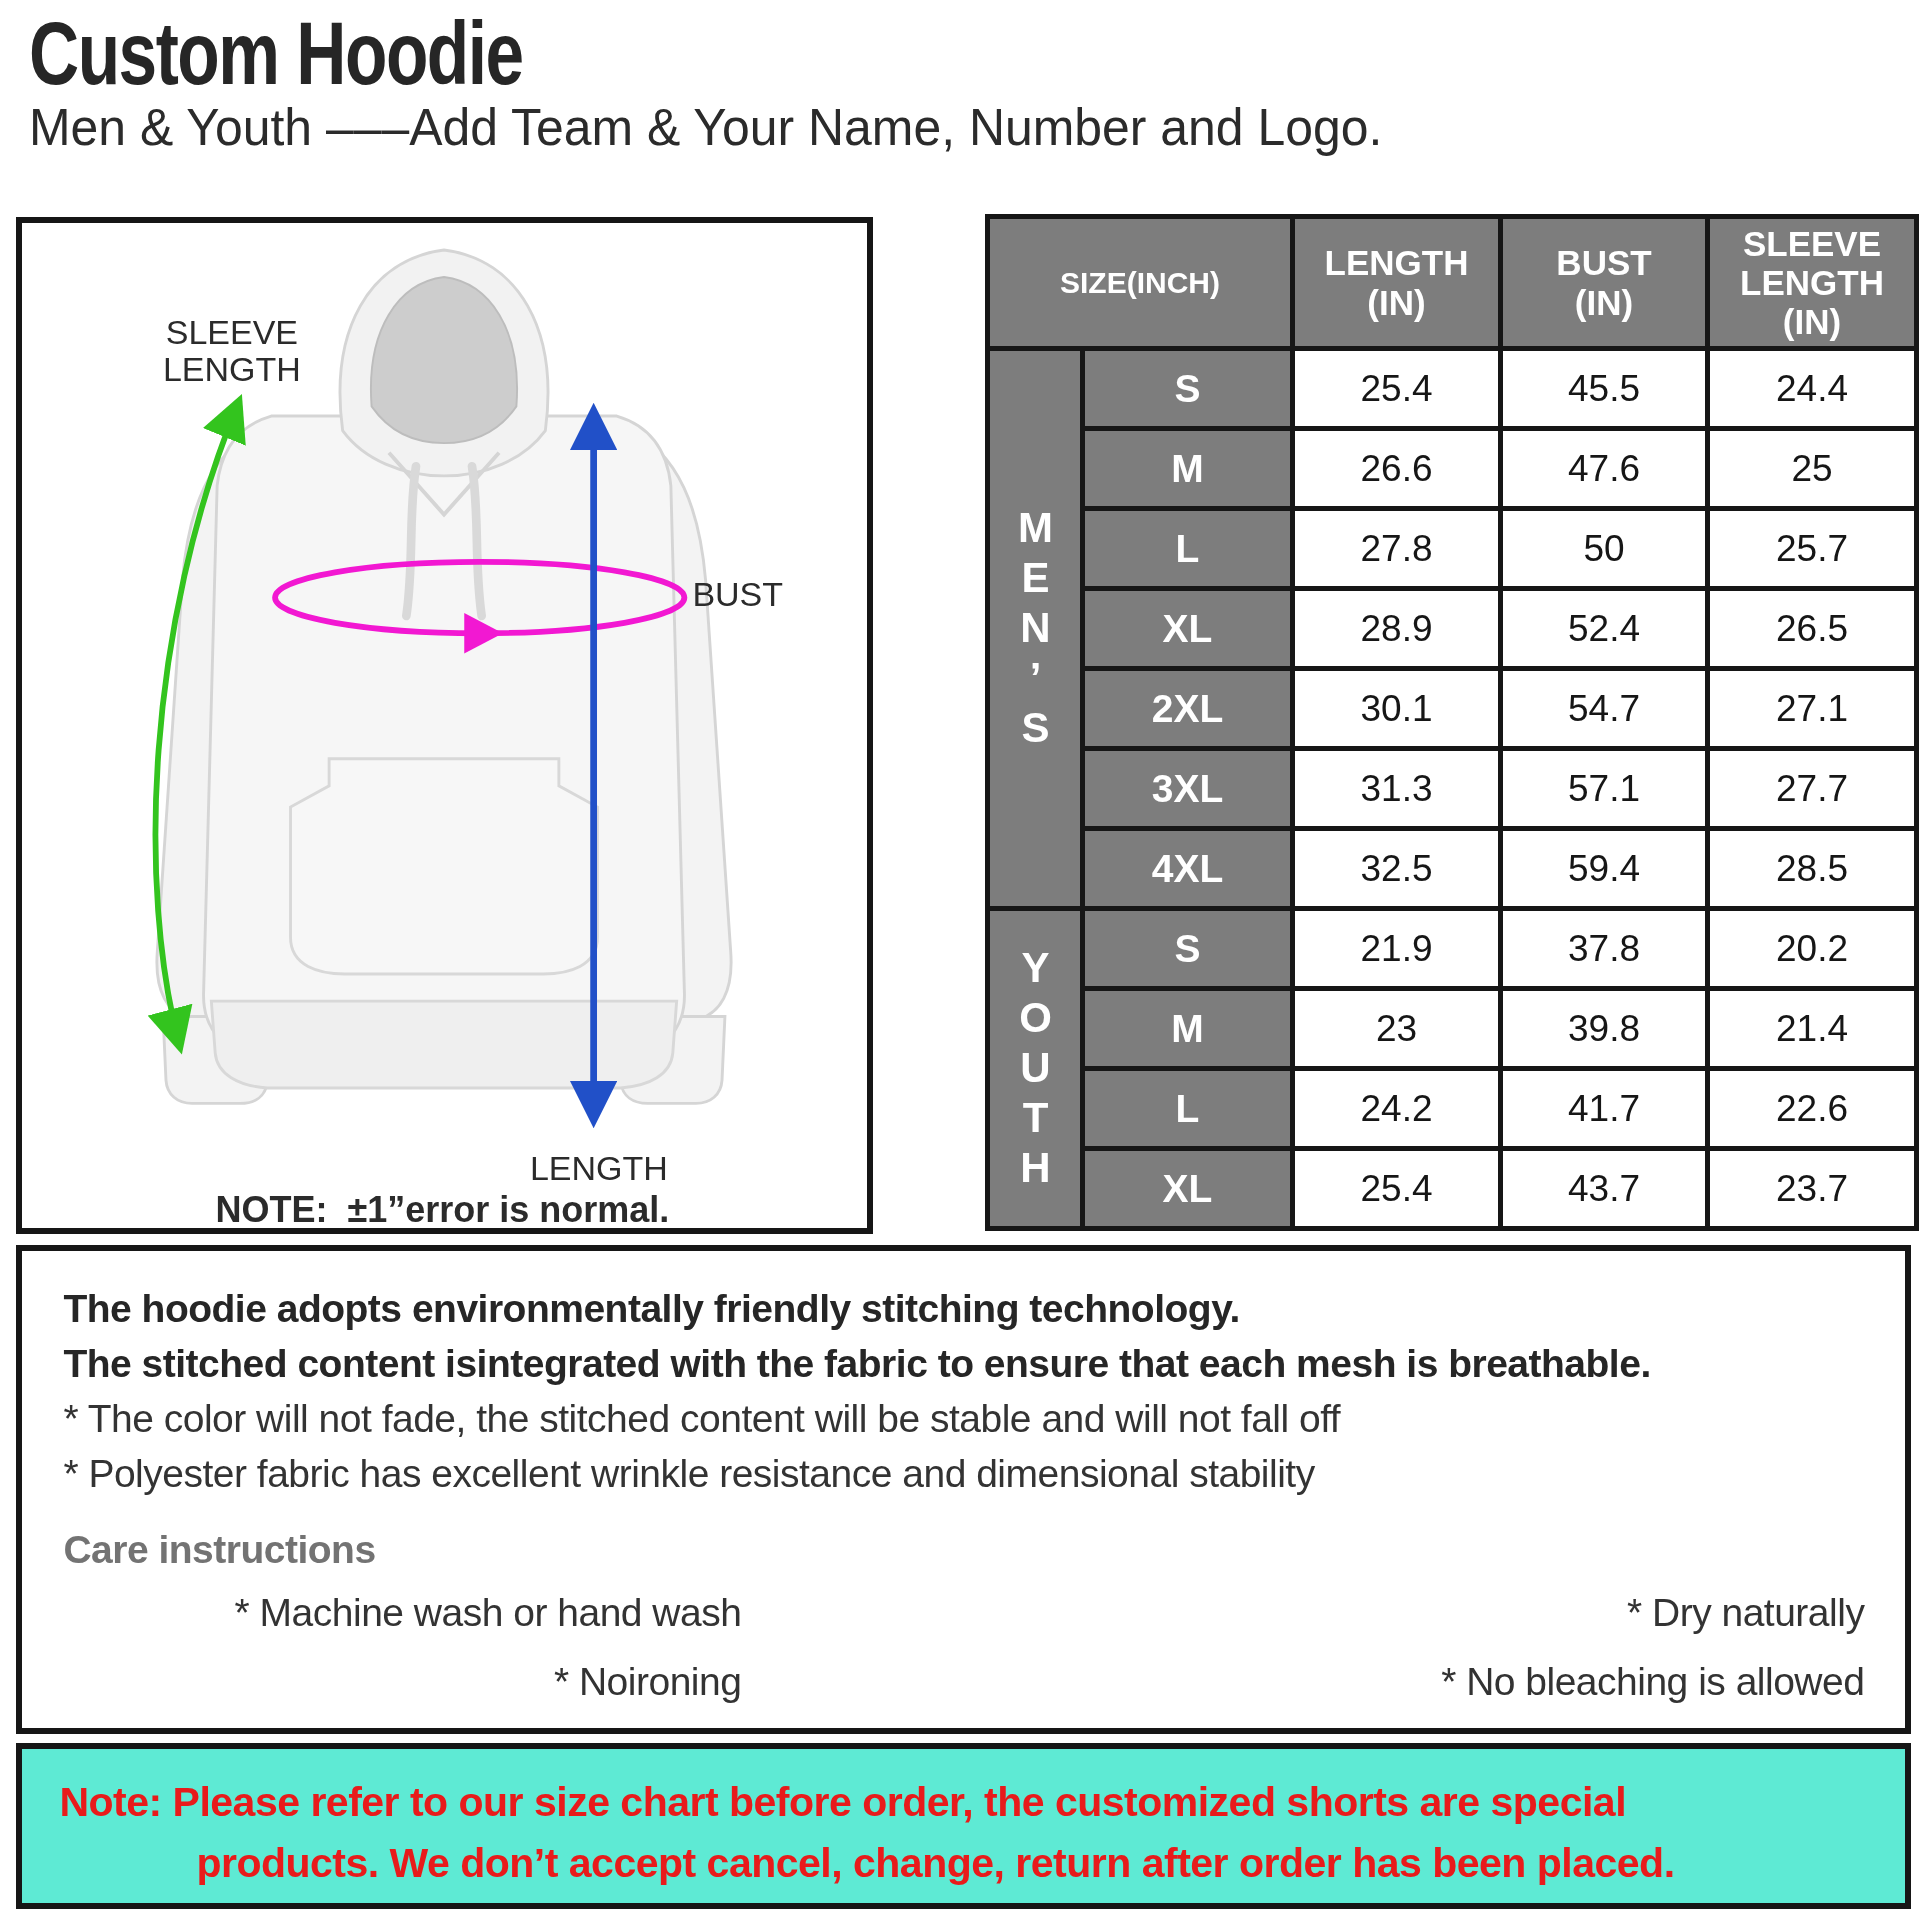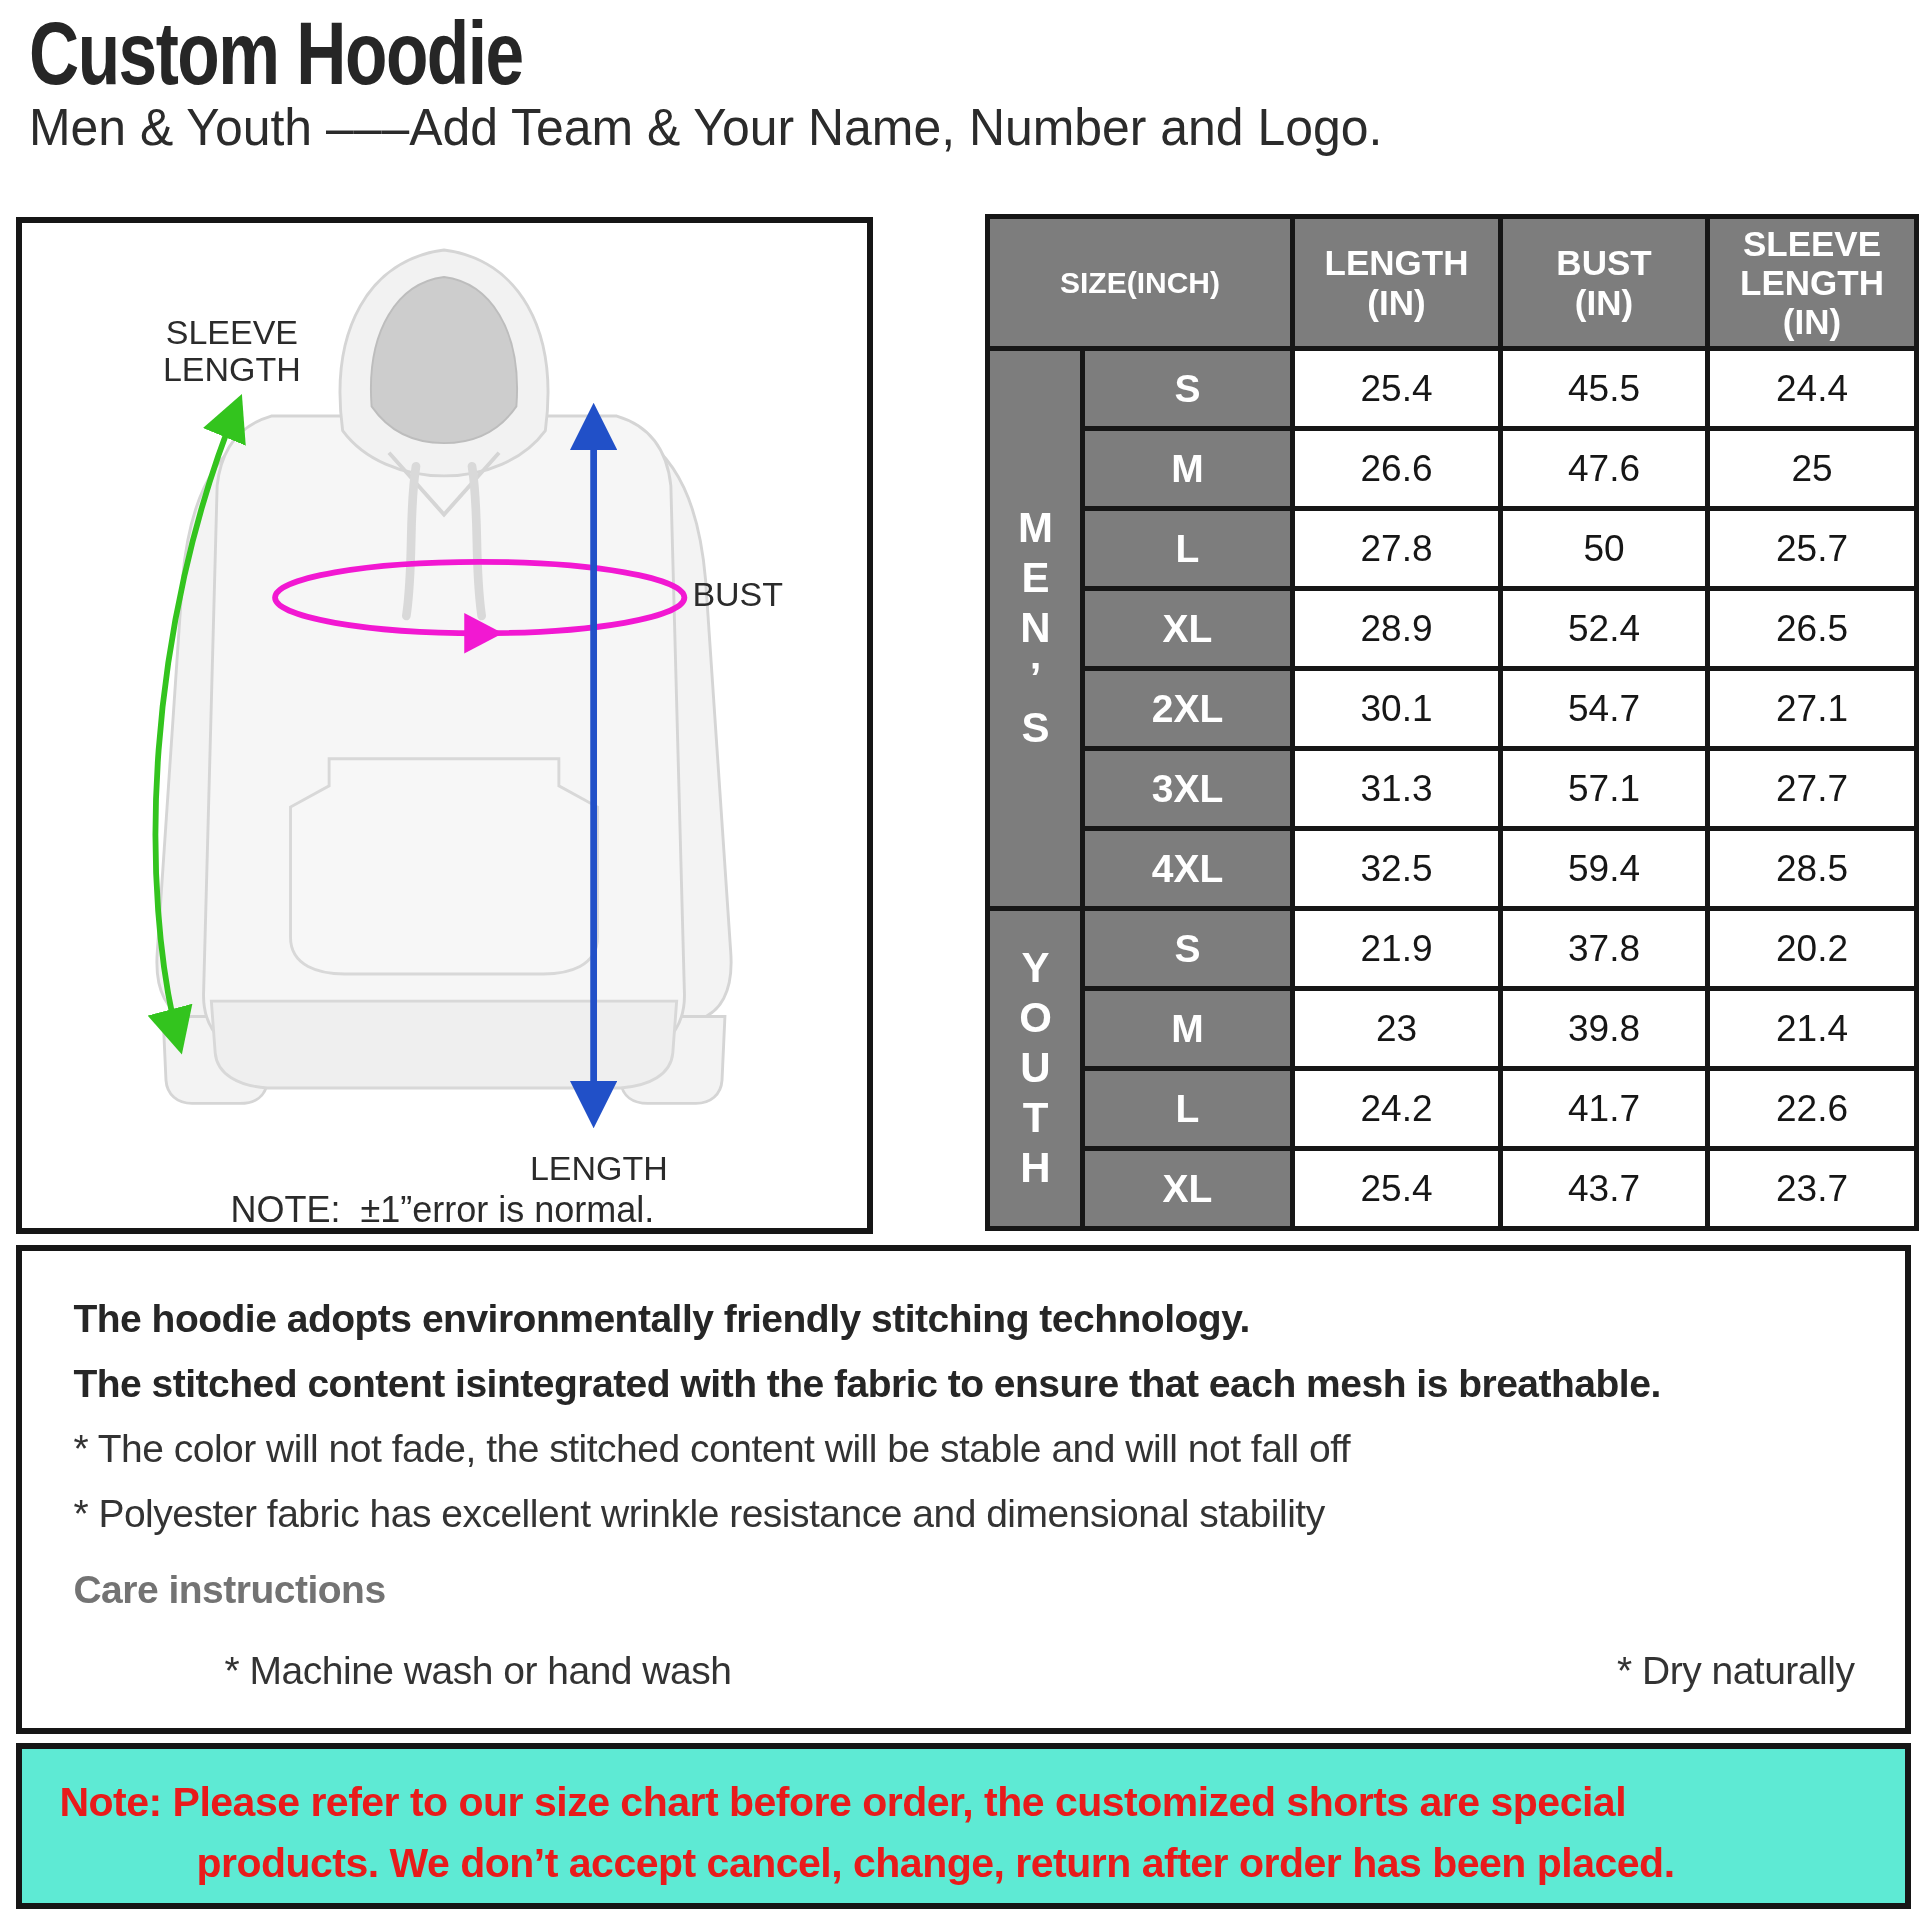--- a/index.html
+++ b/index.html
@@ -22,41 +22,41 @@
   
   .diagram-box {
     position:absolute; left:16.4px; top:217px; width:857px; height:1017px;
     border:6.8px solid #161616; box-sizing:border-box; background:#fff;
   }
   .diagram-box svg { position:absolute; left:0; top:0; width:844px; height:1003px; }
   .lbl { position:absolute; color:#2b2b2b; font-size:34px; line-height:1.1; font-weight:500; white-space:pre; }
   .lbl-sleeve { left:108px; top:91px;  width:203px; text-align:center; }
   .lbl-bust   { left:670px; top:353px; }
   .lbl-length { left:475px; top:927px; width:203px; text-align:center; }
-  .lbl-note   { left:77px;  top:967px; width:686px; text-align:center; font-size:36px; font-weight:400; }
+  .lbl-note   { left:77px;  top:967px; width:686px; text-align:center; font-size:36px; font-weight:700; }
   
   .size-table-wrap { position:absolute; left:985px; top:214px; width:927px; }
   table.size-table { border-collapse:collapse; table-layout:fixed; width:927px; }
   table.size-table td, table.size-table th { border:5.8px solid #161616; padding:0; text-align:center; vertical-align:middle; }
   .th-gray { background:#7d7d7d; color:#ffffff; font-weight:700; }
   .hdr-row { height:132px; }
   .hdr-size   { font-size:30px; }
   .hdr-col    { font-size:35px; line-height:1.12; white-space:pre-line; }
   .body-row { height:80px; }
   .cell-group { background:#7d7d7d; color:#fff; font-weight:700; font-size:42px; }
   .vlabel { writing-mode:vertical-rl; text-orientation:upright; letter-spacing:2.9px; margin:0 auto; line-height:1; }
   .cell-size { background:#7d7d7d; color:#fff; font-weight:700; font-size:39px; }
   .cell-num  { background:#ffffff; color:#161616; font-weight:400; font-size:37px; }
   
   .desc-box {
     position:absolute; left:16.4px; top:1245px; width:1895px; height:489px;
     border:6.8px solid #161616; box-sizing:border-box; background:#fff;
     padding:27px 35px; font-size:39px; color:#2e2e2e; letter-spacing:-0.5px;
   }
-  .desc-box p { margin:16px; line-height:49px; }
+  .desc-box p { margin:6px; line-height:49px; }
   .desc-bold { font-weight:700; color:#262626; }
   .desc-bullet { font-weight:400; color:#333; }
   .care-title { font-weight:700; color:#737373; margin-top:27px !important; }
   .care-grid { display:grid; grid-template-columns:690px 1fr; row-gap:8.7px; margin-top:7.7px;text-align:right; }
   .care-grid p { line-height:49px; }
   
   .note-box {
     position:absolute; left:16.4px; top:1743px; width:1895px; height:166px;
     border:6.8px solid #161616; box-sizing:border-box; background:#5eead4;
     padding:23px 37px; font-size:41px; font-weight:700; line-height:61px;

